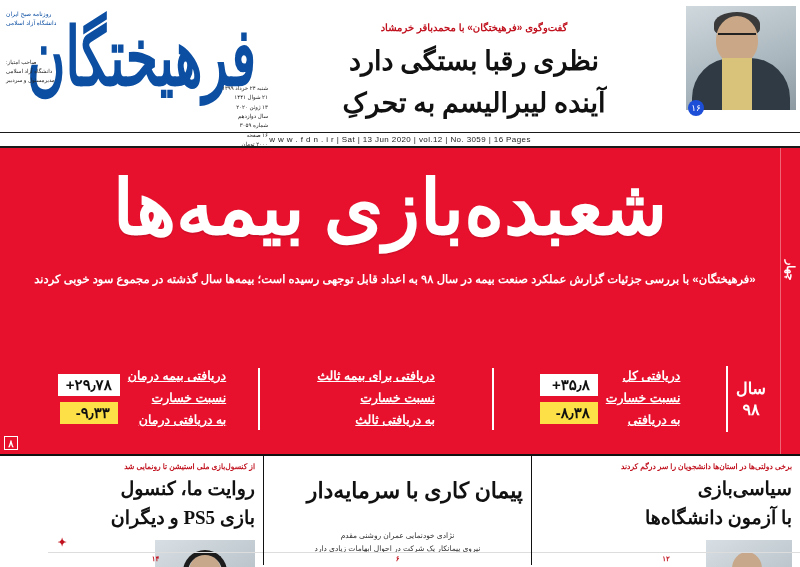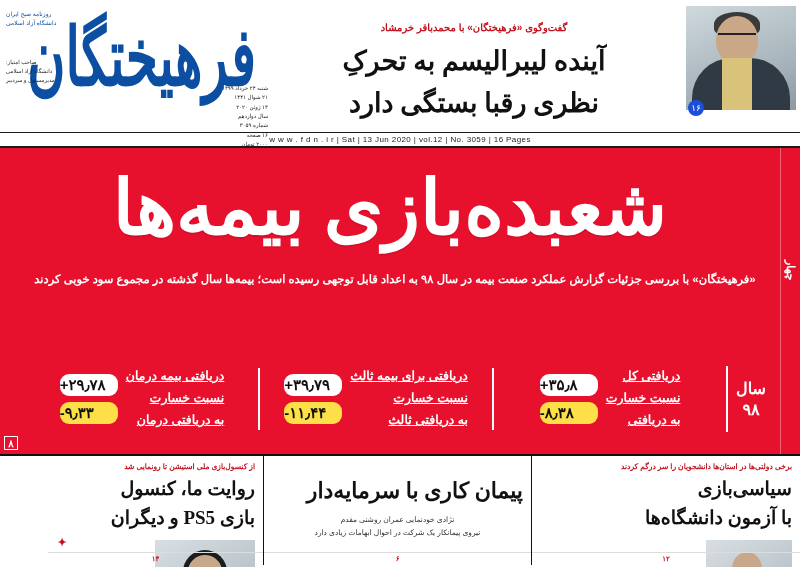--- a/index.html
+++ b/index.html
@@ -217,25 +217,24 @@
     color:#fff; font-size: 12.5px; font-weight:bold;
     line-height: 1.75; text-align: right; direction: rtl; text-decoration: underline;
   }
   .stat-labels .l2 { display:block; }
   .stat-values { display:flex; flex-direction:column; gap:6px; align-items:center; }
   .chip {
     background:#ffffff;
     color:#111;
     font-weight:bold;
     font-size: 15px;
-    padding: 2px 0;
+    padding: 2px 8px;
     min-width: 58px;
-    text-align:left;
+    text-align:right;
     direction: ltr;
-    border-radius: 9px;
   }
   .chip.yellow { background:#fde047; }
   .corner-a {
     position:absolute; left:4px; bottom:4px;
     color:#fff; font-size:10px; font-weight:bold;
     border:1px solid #fff; width:14px; height:14px;
     display:flex; align-items:center; justify-content:center;
   }
 
   
@@ -261,21 +260,21 @@
     margin-bottom: 4px; direction: rtl; text-align:right;
   }
   .b-title {
     font-family:"Liberation Serif", serif;
     font-size: 19px; font-weight:bold; color:#111;
     line-height: 1.5; direction: rtl; text-align:right;
   }
   .b-title .ln { display:block; }
   .b-sub {
     font-size: 7.5px; color:#333; line-height:1.75;
-    margin-top: 6px; direction: rtl; text-align:right;
+    margin-top: 22px; direction: rtl; text-align:right;
   }
   .b-body {
     display:flex; flex-direction: column; gap: 8px;
   }
   .b-thumb {
     width: 86px; height: 74px; flex: none;
     position: relative; overflow: hidden;
     background: linear-gradient(150deg,#d8dfe4,#aab6bd);
   }
   .thumb-head { position:absolute; width:30px; height:34px; border-radius:50%; background:#c8a88a; }
@@ -315,22 +314,22 @@
         <div class="glasses"></div>
         <div class="body"></div>
         <div class="scarf"></div>
       </div>
       <div class="logo-badge">۱۶</div>
     </div>
 
     <div class="mh-headline">
       <div class="mh-kicker">گفت‌وگوی «فرهیختگان» با محمدباقر خرمشاد</div>
       <div class="mh-title">
+        <span class="ln">نظری رقبا بستگی دارد</span>
         <span class="ln">آینده لیبرالیسم به تحرکِ</span>
-        <span class="ln">نظری رقبا بستگی دارد</span>
       </div>
     </div>
 
     <div class="mh-logo">
       <div class="logo-word">فرهیختگان</div>
       <div class="mh-logo-meta" style="white-space:pre-line">روزنامه صبح ایران
 دانشگاه آزاد اسلامی</div>
       <div class="mh-logo-meta2" style="white-space:pre-line">صاحب امتیاز:
 دانشگاه آزاد اسلامی
 مدیرمسئول و سردبیر</div>
@@ -373,24 +372,20 @@
       </div>
 
       <div class="sep"></div>
 
       <div class="stat-group">
         <div class="stat-labels">
           <span class="l2">دریافتی برای بیمه ثالث</span>
           <span class="l2">نسبت خسارت</span>
           <span class="l2">به دریافتی ثالث</span>
         </div>
-        <div class="stat-values">
-          <span class="chip">+۳۹٫۷۹</span>
-          <span class="chip yellow">-۱۱٫۴۴</span>
-        </div>
       </div>
 
       <div class="sep"></div>
 
       <div class="stat-group">
         <div class="stat-labels">
           <span class="l2">دریافتی بیمه درمان</span>
           <span class="l2">نسبت خسارت</span>
           <span class="l2">به دریافتی درمان</span>
         </div>

